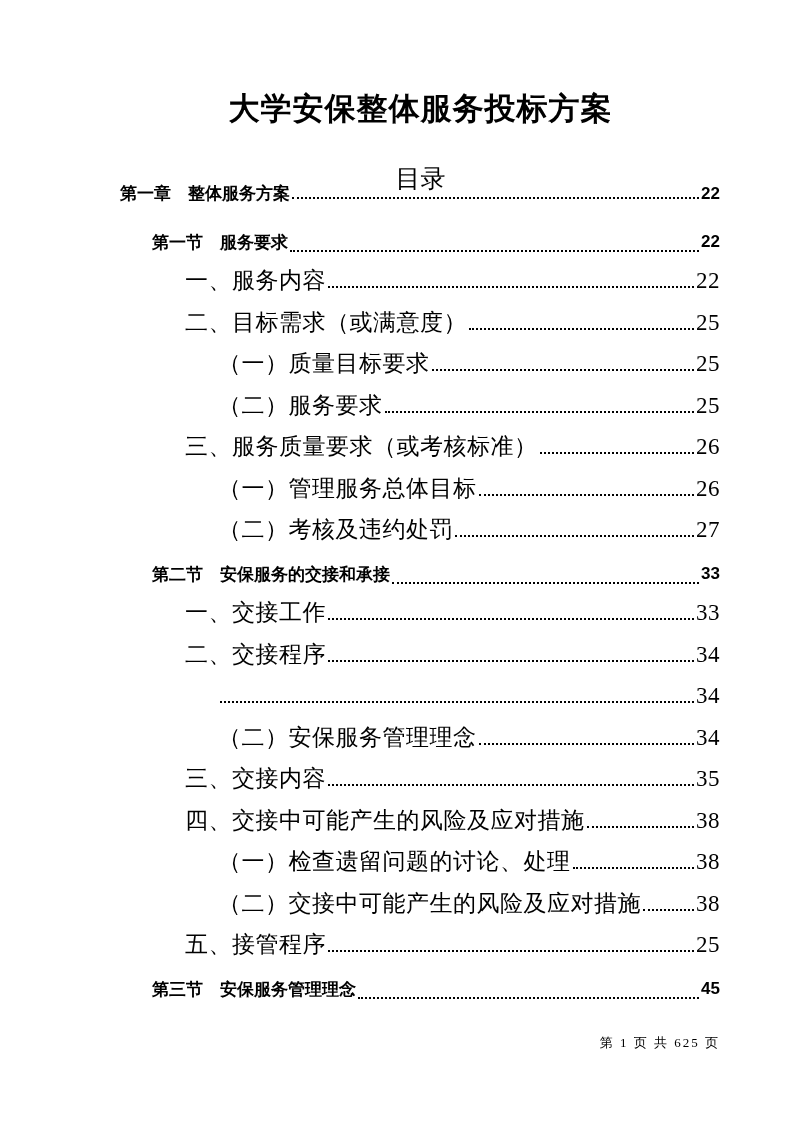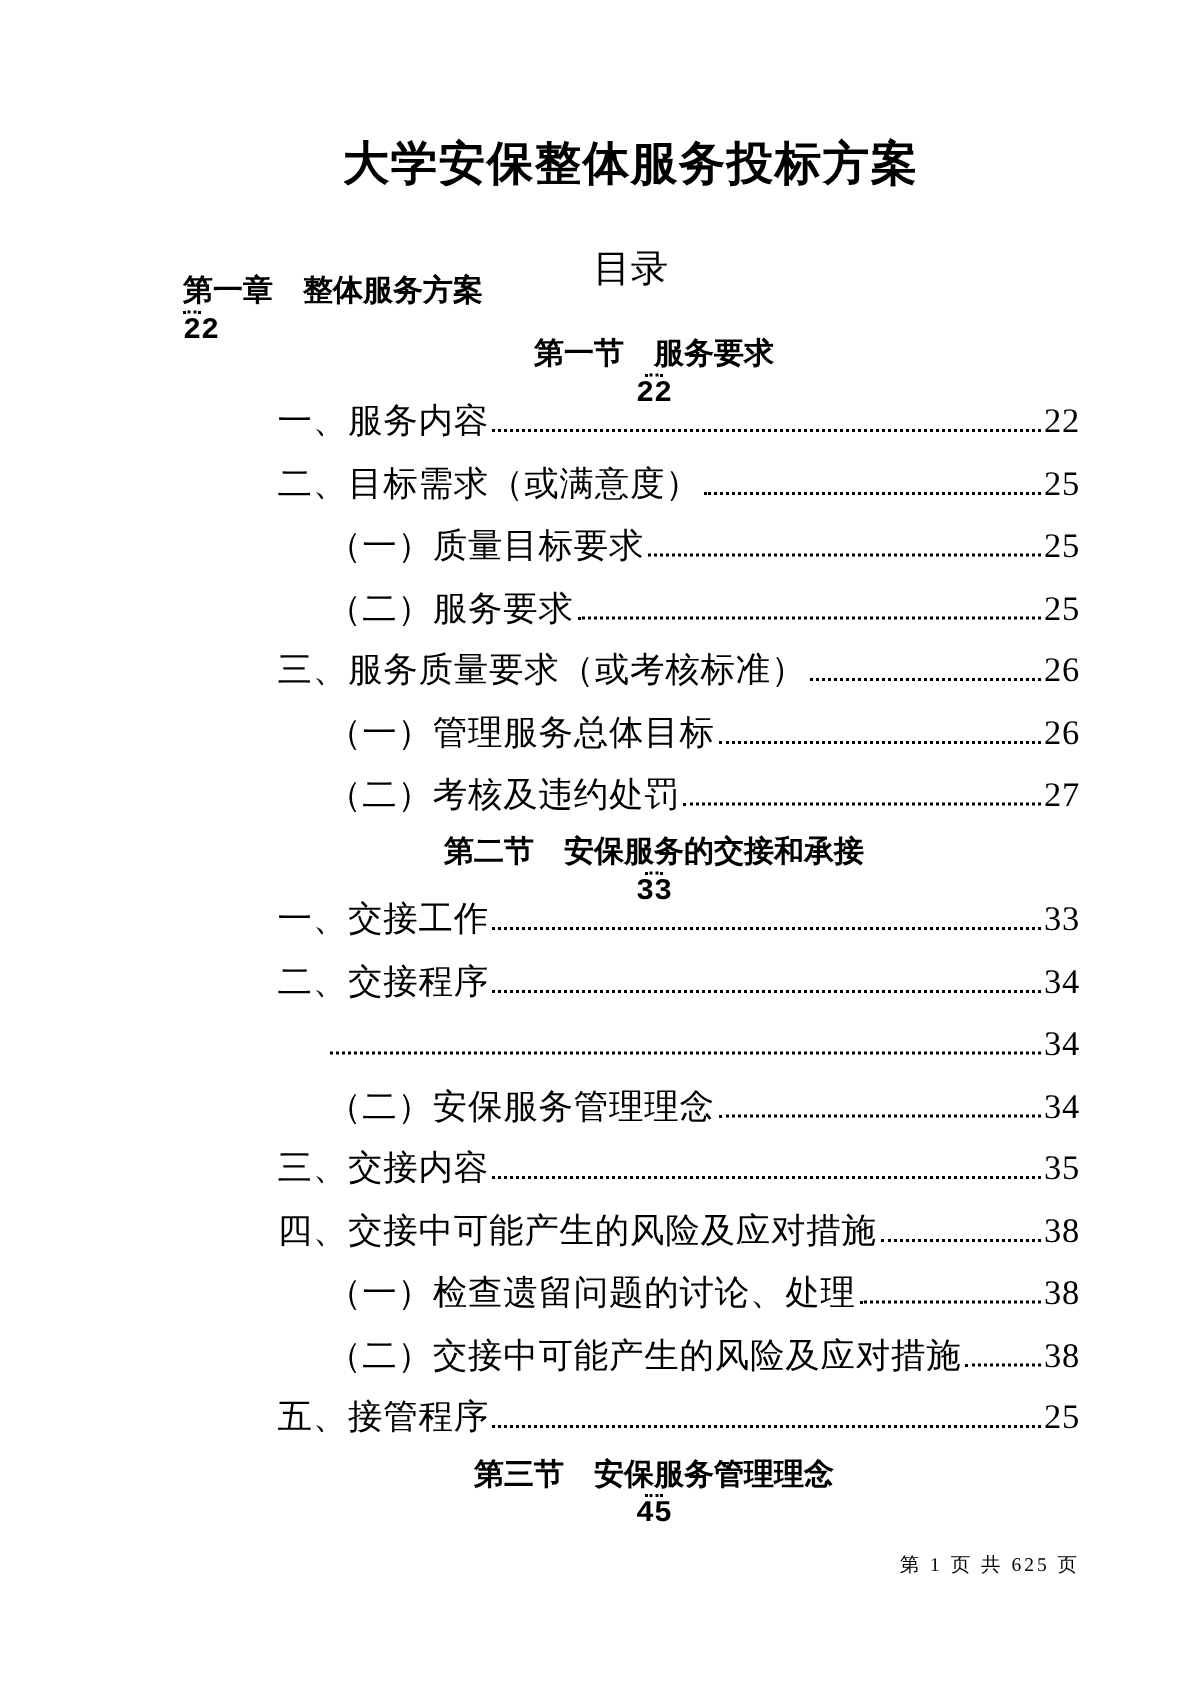--- a/index.html
+++ b/index.html
@@ -37,24 +37,23 @@
   .toc-row{
     display:flex;
     align-items:baseline;
     height:41.5px;
     font-size:23px;
     letter-spacing:0.5px;
     white-space:nowrap;
   }
   .toc-row.bold{
     font-weight:bold;
-    font-size:20px;
-    font-family:Liberation Mono, monospace;
+    font-size:17px;
+    font-family:Liberation Sans, sans-serif;
     letter-spacing:0;
-    flex-direction:column;
   }
   .toc-row .label{flex:0 0 auto;}
   .toc-row.lvl2{padding-left:32px;align-items:center;}
   .toc-row.lvl3{padding-left:65px;}
   .toc-row.lvl4{padding-left:98px;text-align:center;}
   .leader{
     flex:1 1 auto;
     height:1em;
     border-bottom:2px dotted #000;
     margin:0 2px;

